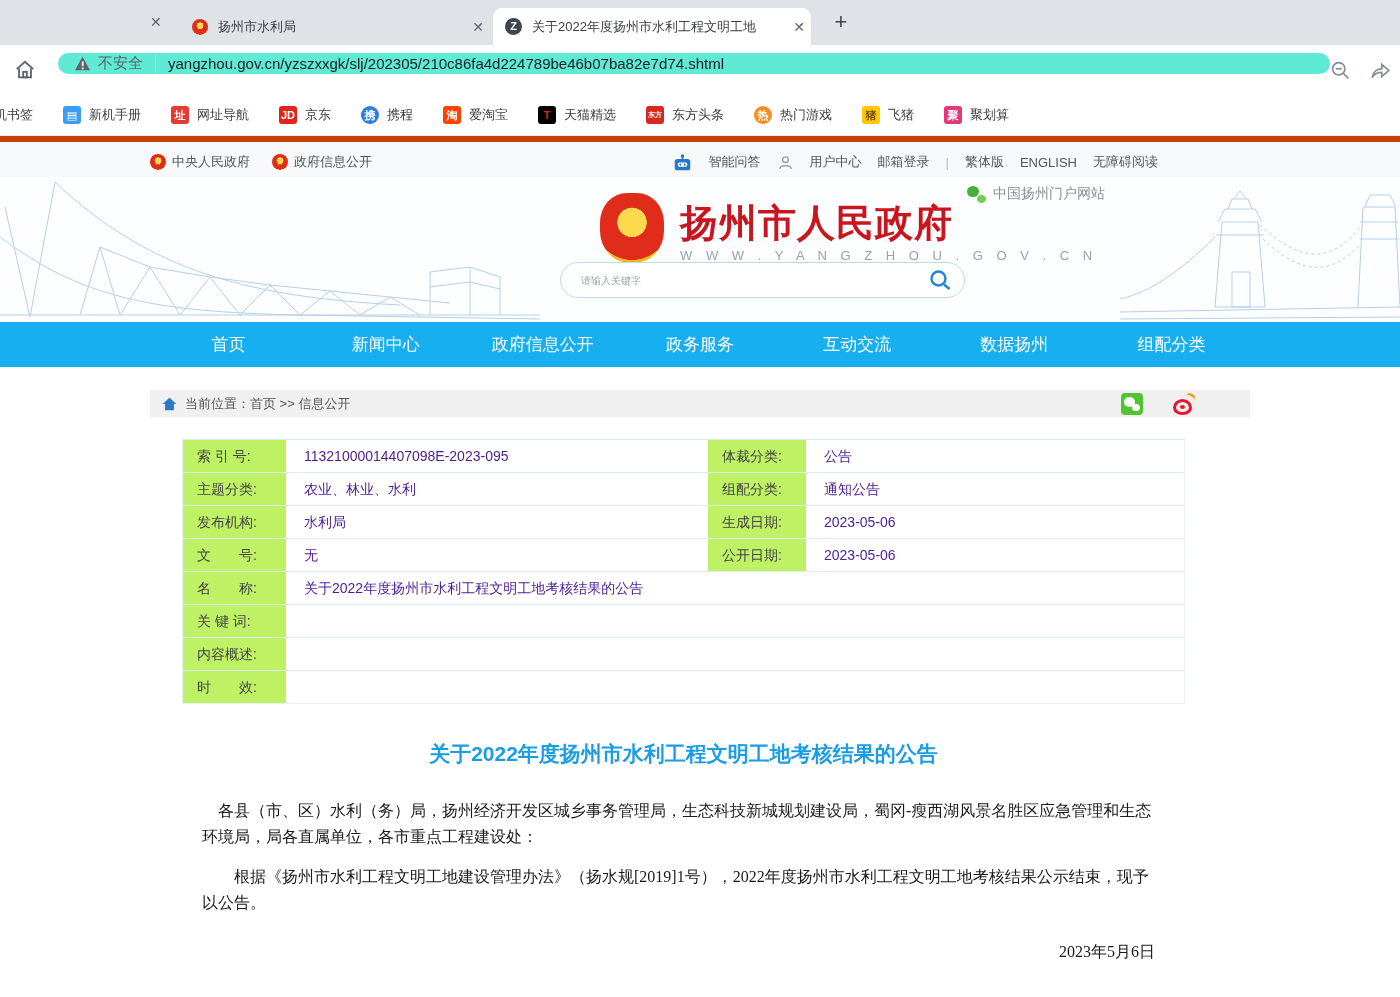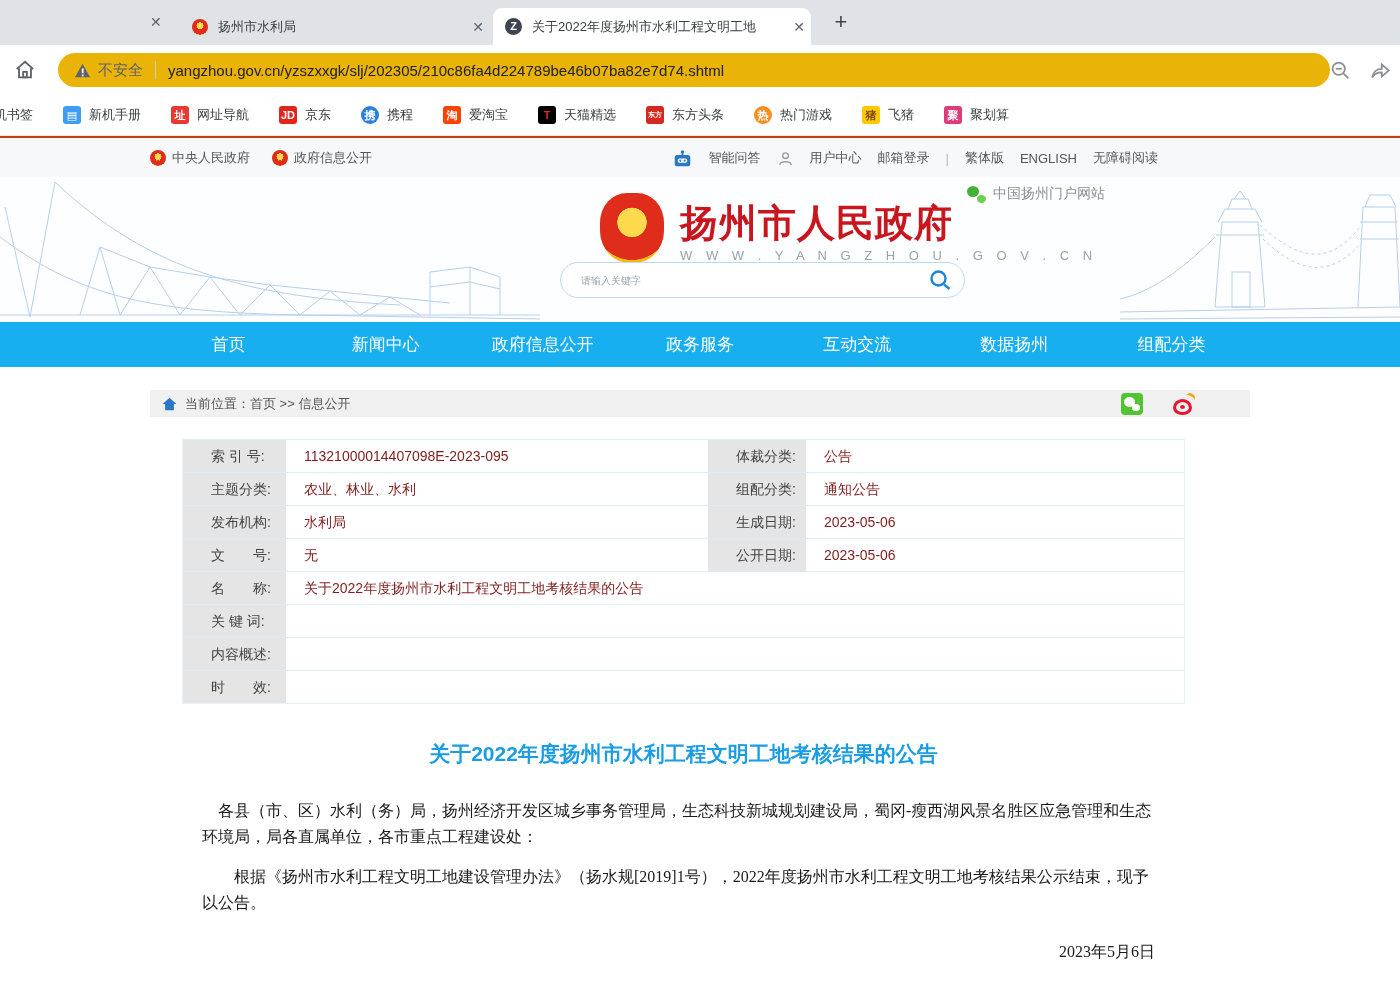--- a/index.html
+++ b/index.html
@@ -21,38 +21,38 @@
           position:relative;}
   .emblem::after{content:"★";position:absolute;left:50%;top:47%;transform:translate(-50%,-50%);
           color:#ffd94d;}
   .emblem.sm{width:16px;height:16px;}
   .emblem.sm::after{font-size:8px;}
   .doc-favicon{width:17px;height:17px;border-radius:50%;background:#3e4450;color:#fff;
           font-weight:bold;font-size:11px;line-height:17px;text-align:center;}
 
   .toolbar{position:absolute;left:0;top:45px;width:1400px;height:50px;background:#fff;display:flex;align-items:center;}
   .home-ico{margin-left:14px;}
-  .addr{position:absolute;left:58px;top:8px;width:1272px;height:34px;background:#eab308;border-radius:17px;
+  .addr{position:absolute;left:58px;top:8px;width:1272px;height:21px;background:#5eead4;border-radius:17px;
         display:flex;align-items:center;font-size:15px;}
   .warn-ico{margin-left:16px;margin-right:7px;}
   .sec-label{color:#5f6368;margin-right:12px;}
   .addr-div{width:1px;height:18px;background:#c8cace;margin-right:12px;}
   .url{color:#202124;font-size:15px;}
   .tb-right{position:absolute;right:0;top:8px;width:70px;height:34px;display:flex;align-items:center;gap:18px;}
 
   .bookmarks{position:absolute;left:0;top:95px;width:1400px;height:40px;background:#fff;
              border-bottom:1px solid #e8e8e8;display:flex;align-items:center;gap:30px;overflow:hidden;}
   .bm{display:flex;align-items:center;gap:8px;font-size:13px;color:#3c4043;flex:0 0 auto;}
   .bm:first-child{margin-left:-6px;}
   .bm-ico{width:18px;height:18px;border-radius:3px;display:flex;align-items:center;justify-content:center;
           font-size:11px;font-weight:bold;overflow:hidden;}
   .bm-ico.round{border-radius:50%;}
 
   
-  .govbar{position:absolute;left:0;top:136px;width:1400px;height:40px;background:#f7f8f9;border-top:2px solid #c2410c;
+  .govbar{position:absolute;left:0;top:136px;width:1400px;height:40px;background:#f7f8f9;border-top:6px solid #c2410c;
           border-bottom:1px solid #efefef;font-size:13px;color:#555;}
   .gov-inner{position:relative;width:1100px;height:40px;margin:0 auto;display:flex;align-items:center;}
   .gov-left{display:flex;align-items:center;gap:22px;}
   .gov-link{display:flex;align-items:center;gap:6px;}
   .gov-right{position:absolute;right:92px;display:flex;align-items:center;gap:16px;}
   .gov-right .vbar{color:#bbb;}
 
   
   .header{position:absolute;left:0;top:177px;width:1400px;height:145px;background:#fdfeff;overflow:hidden;}
   .sketch{position:absolute;opacity:.85;}
@@ -92,23 +92,23 @@
   .bc-wechat i:nth-child(2){width:8px;height:7px;right:3px;bottom:4px;}
   .bc-weibo{width:22px;height:22px;position:relative;}
   .bc-weibo .eye{position:absolute;left:0;bottom:0;width:19px;height:16px;border:3px solid #e6162d;
                  border-radius:50% 50% 50% 50%/55% 55% 45% 45%;box-sizing:border-box;}
   .bc-weibo .eye::after{content:"";position:absolute;left:4px;top:3px;width:5px;height:4px;background:#e6162d;border-radius:50%;}
   .bc-weibo .crown{position:absolute;right:0;top:0;width:10px;height:7px;border-top:3px solid #f5a21b;
                  border-radius:50% 50% 0 0;transform:rotate(28deg);}
 
   .info-table{margin:22px 65px 0 32px;border:1px solid #e6f0fa;border-top:none;font-size:14px;}
   .it-row{display:flex;height:32px;line-height:32px;border-top:1px solid #dcecf9;}
-  .it-label{width:103px;background:#e5e5e5;color:#444;padding-left:28px;box-sizing:border-box;flex:0 0 auto;}
+  .it-label{width:103px;background:#bef264;color:#444;padding-left:14px;box-sizing:border-box;flex:0 0 auto;}
   .it-label.l2{width:100px;border-left:2px solid #fff;}
-  .it-val{padding-left:18px;color:#7f1d1d;box-sizing:border-box;}
+  .it-val{padding-left:18px;color:#4c1d95;box-sizing:border-box;}
   .it-val.v1{width:420px;flex:0 0 auto;}
   .it-val.wide,.it-val.v2{flex:1;}
 
   .article{margin:0 65px 0 32px;}
   .art-title{margin-top:36px;text-align:center;color:#1b9de3;font-size:21px;font-weight:bold;}
   .art-body{margin-top:30px;padding:0 30px 0 20px;font-family:"Liberation Serif","DejaVu Serif",serif;
             font-size:16px;color:#1a1a1a;line-height:26px;}
   .art-body p{margin:0 0 14px 0;}
   .art-body p.indent2{text-indent:2em;}
   .art-body p.indent1{text-indent:1em;}

